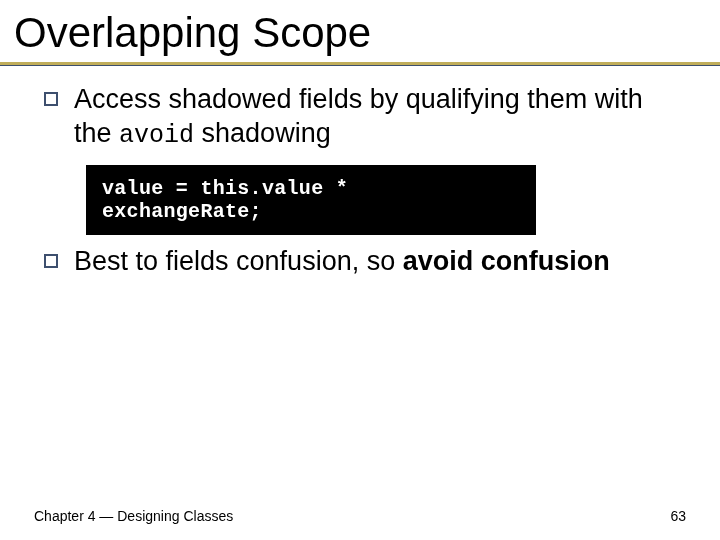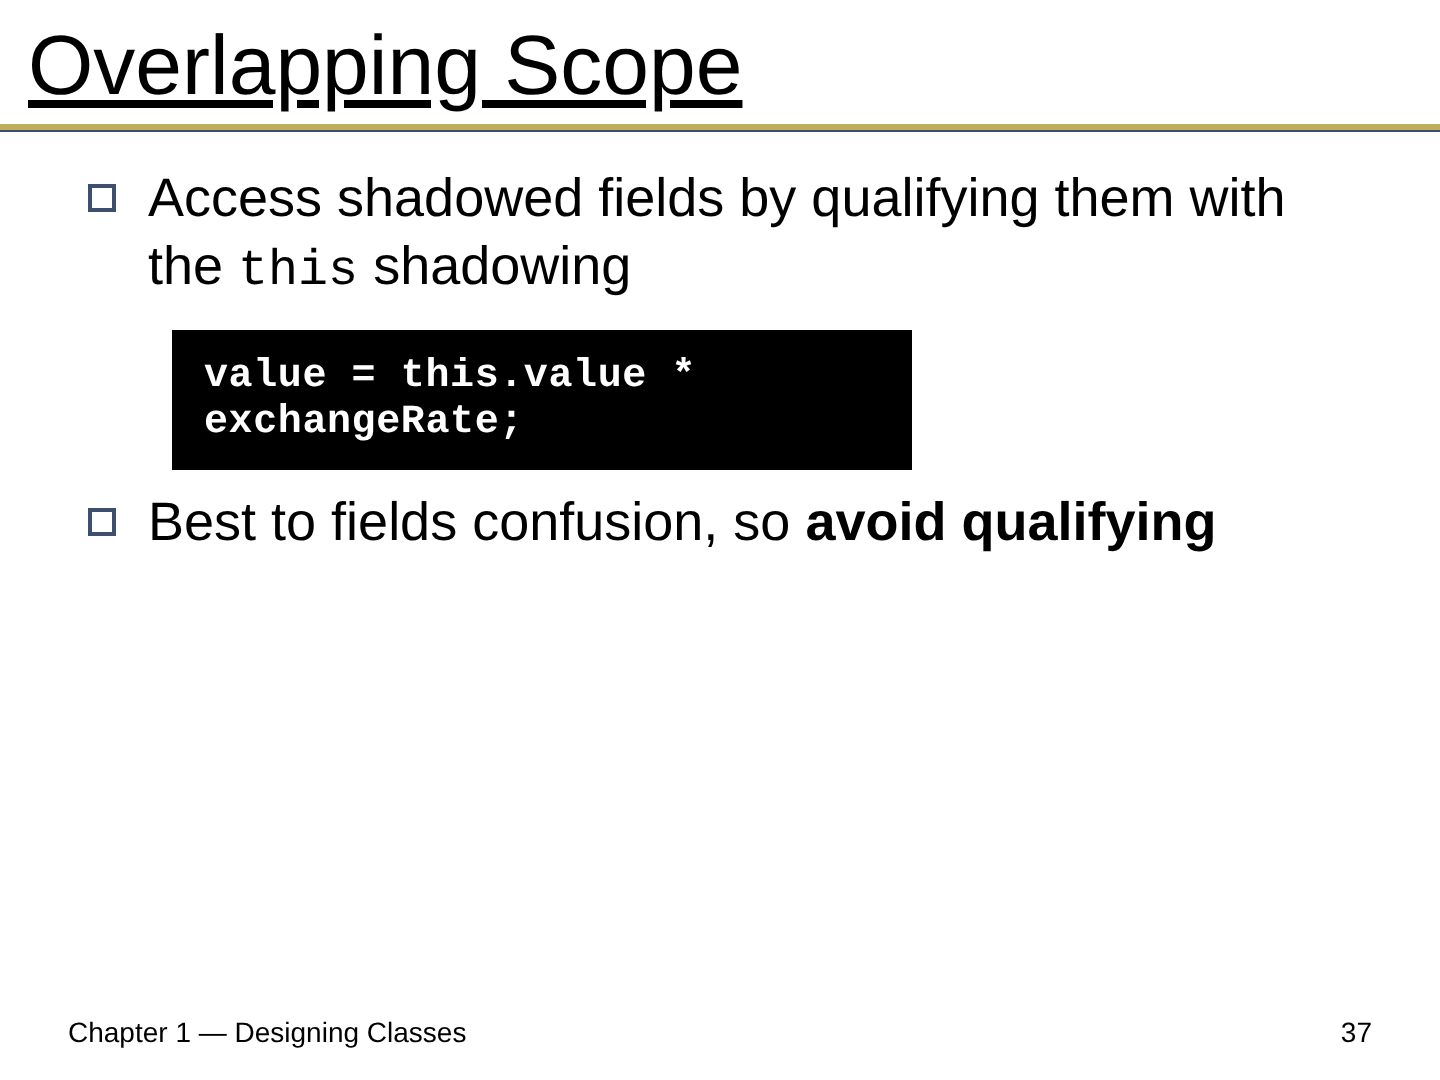--- a/index.html
+++ b/index.html
@@ -18,21 +18,20 @@
     height: 540px;
     position: relative;
     box-sizing: border-box;
   }
   .title {
     font-size: 42px;
     font-weight: normal;
     padding: 10px 0 6px 14px;
     color: #000;
     line-height: 1.1;
-    text-decoration: underline;
   }
   .rule {
     height: 3px;
     background: #c0ad5a;
     box-shadow: 0 1px 0 #3d4f6e;
     margin: 0 0 18px 0;
   }
   .content {
     padding: 0 34px 0 44px;
   }
@@ -60,21 +59,21 @@
     font-size: 25px;
   }
   .code-box {
     background: #000000;
     color: #ffffff;
     font-family: "Courier New", Courier, monospace;
     font-weight: bold;
     font-size: 20px;
     padding: 10px 14px;
     margin: 12px 0 10px 42px;
-    width: 370px;
+    width: 450px;
     box-sizing: border-box;
     border: 2px solid #000;
     letter-spacing: 0.3px;
   }
   .emph {
     font-weight: bold;
     color: #000;
   }
   .footer {
     position: absolute;
@@ -94,33 +93,33 @@
 <div class="slide">
 
   <div class="title">Overlapping Scope</div>
   <div class="rule"></div>
 
   <div class="content">
 
     <div class="bullet-row">
       <span class="bullet-mark"></span>
       <span class="bullet-text">
-        <span>Access shadowed fields by qualifying them with the </span><span class="kw">this</span><span> shadowing</span>
+        <span>Access shadowed fields by qualifying them with the </span><span class="kw">avoid</span><span> shadowing</span>
       </span>
     </div>
 
     <div class="code-box">value = this.value * exchangeRate;</div>
 
     <div class="bullet-row">
       <span class="bullet-mark"></span>
       <span class="bullet-text">
-        <span>Best to fields confusion, so </span><span class="emph">avoid qualifying</span><span></span>
+        <span>Best to fields confusion, so </span><span class="emph">avoid confusion</span><span></span>
       </span>
     </div>
 
   </div>
 
   <div class="footer">
-    <span>Chapter 1 — Designing Classes</span>
-    <span>37</span>
+    <span>Chapter 4 — Designing Classes</span>
+    <span>63</span>
   </div>
 
 </div>
 
 </body></html>

